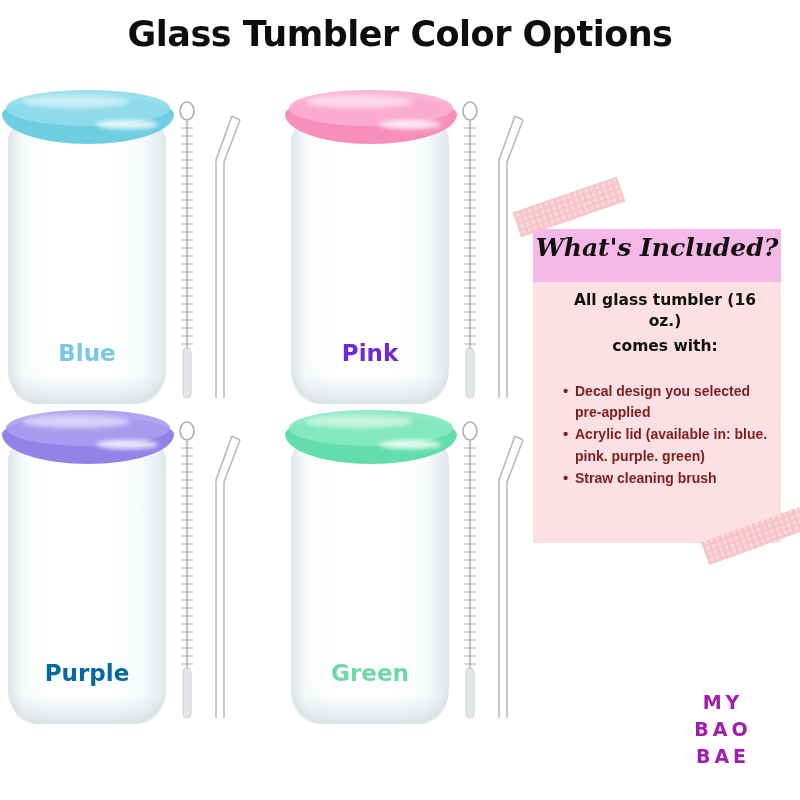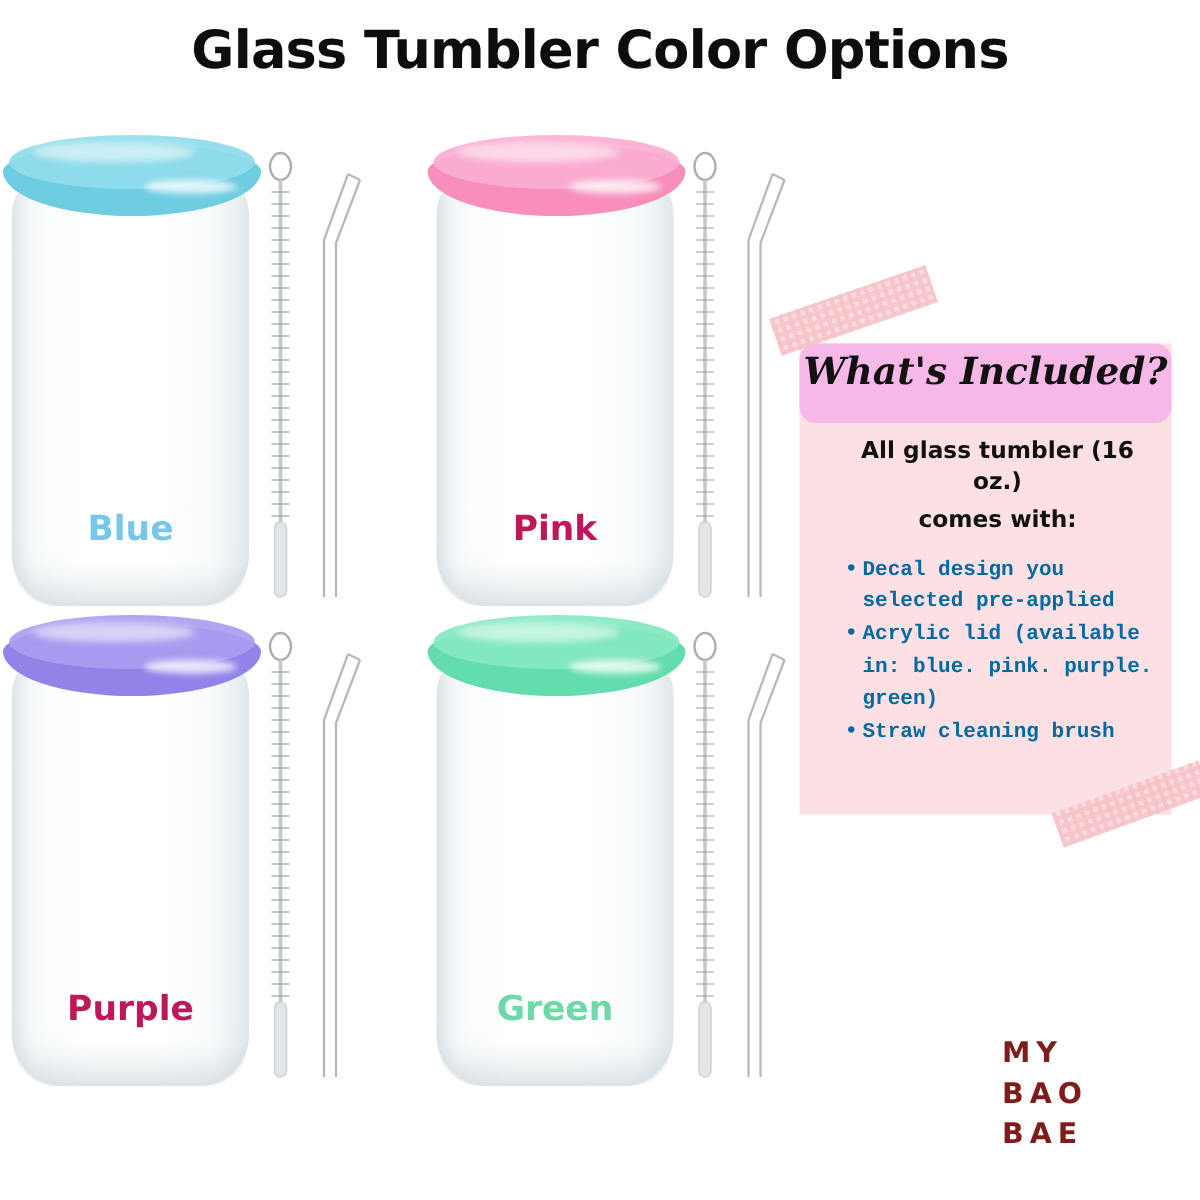--- a/index.html
+++ b/index.html
@@ -161,21 +161,20 @@
     top: 229px;
     width: 248px;
     height: 314px;
     background: #fce0e3;
     z-index: 3;
   }
   .card-header {
     height: 53px;
     background: #f6b8e6;
     position: relative;
-    border-radius: 11px;
   }
   .card-header-title {
     position: absolute;
     left: 0; right: 0;
     top: 4px;
     text-align: center;
     font-family: "DejaVu Serif", serif;
     font-style: italic;
     font-weight: bold;
     font-size: 25px;
@@ -194,24 +193,24 @@
     line-height: 1.35;
     margin-bottom: 4px;
   }
   .card-list {
     margin: 0;
     padding: 0 2px 0 16px;
     list-style: none;
   }
   .card-list li {
     position: relative;
-    font-family: Liberation Mono, monospace;
+    font-family: Liberation Sans, sans-serif;
     font-weight: bold;
     font-size: 14px;
-    color: #0369a1;
+    color: #7f1d1d;
     line-height: 1.52;
     margin-bottom: 1px;
   }
   .card-list li::before {
     content: "\2022";
     position: absolute;
     left: -12px;
     top: -1px;
     font-size: 15px;
   }
@@ -240,27 +239,27 @@
     height: 24px;
     transform: rotate(-20deg);
   }
 
   
   .logo {
     position: absolute;
     right: 22px;
     bottom: 30px;
     width: 110px;
-    text-align: left;
+    text-align: center;
     font-family: "DejaVu Sans", sans-serif;
     font-weight: bold;
     font-size: 19px;
     letter-spacing: 4px;
     line-height: 1.42;
-    color: #7f1d1d;
+    color: #a21caf;
   }
 </style>
 </head>
 <body>
 
 <div class="page-title">Glass Tumbler Color Options</div>
 
 <div class="tumbler-grid">
 
   <div class="tumbler-cell cell-0">
@@ -323,21 +322,21 @@
   <div class="tumbler-cell cell-1">
     <div class="glass">
       <div class="glass-sheen"></div>
     </div>
     <div class="lid">
       <div class="lid-body" style="background:#f78fba"></div>
       <div class="lid-top" style="background:#fbaed0"></div>
       <div class="lid-gloss"></div>
       <div class="lid-gloss2"></div>
     </div>
-    <div class="color-label" style="color:#be185d">Pink</div>
+    <div class="color-label" style="color:#6d28d9">Pink</div>
     <div class="accessories">
       <svg width="78" height="310" viewBox="0 0 78 310">
         <g stroke="#b9bfc3">
           <ellipse cx="15" cy="13" rx="7" ry="9" fill="none" stroke="#aab1b6" stroke-width="1.6"></ellipse>
           <line x1="15" y1="22" x2="15" y2="292" stroke="#c3c9cd" stroke-width="2.4"></line>
           <g stroke="#9aa2a7" stroke-width="0.8">
             <line x1="9" y1="30" x2="21" y2="30"></line>
               <line x1="9" y1="38" x2="21" y2="38"></line>
             <line x1="9" y1="46" x2="21" y2="46"></line>
               <line x1="9" y1="54" x2="21" y2="54"></line>
@@ -380,21 +379,21 @@
   <div class="tumbler-cell cell-2">
     <div class="glass">
       <div class="glass-sheen"></div>
     </div>
     <div class="lid">
       <div class="lid-body" style="background:#9383e8"></div>
       <div class="lid-top" style="background:#aa9cf0"></div>
       <div class="lid-gloss"></div>
       <div class="lid-gloss2"></div>
     </div>
-    <div class="color-label" style="color:#be185d">Purple</div>
+    <div class="color-label" style="color:#0369a1">Purple</div>
     <div class="accessories">
       <svg width="78" height="310" viewBox="0 0 78 310">
         <g stroke="#b9bfc3">
           <ellipse cx="15" cy="13" rx="7" ry="9" fill="none" stroke="#aab1b6" stroke-width="1.6"></ellipse>
           <line x1="15" y1="22" x2="15" y2="292" stroke="#c3c9cd" stroke-width="2.4"></line>
           <g stroke="#9aa2a7" stroke-width="0.8">
             <line x1="9" y1="30" x2="21" y2="30"></line>
               <line x1="9" y1="38" x2="21" y2="38"></line>
             <line x1="9" y1="46" x2="21" y2="46"></line>
               <line x1="9" y1="54" x2="21" y2="54"></line>
@@ -494,21 +493,21 @@
 </div>
 
 <div class="tape tape-top"></div>
 
 <div class="info-card">
   <div class="card-header">
     <div class="card-header-title">What's Included?</div>
   </div>
   <div class="card-body">
     <div class="card-intro">All glass tumbler (16 oz.)</div>
-    <div class="card-intro" style="margin-bottom:13px">comes with:</div>
+    <div class="card-intro" style="margin-bottom:24px">comes with:</div>
     <ul class="card-list">
       <li>Decal design you selected pre-applied</li>
       <li>Acrylic lid (available in: blue. pink. purple. green)</li>
       <li>Straw cleaning brush</li>
     </ul>
   </div>
 </div>
 
 <div class="tape tape-bottom"></div>
 

